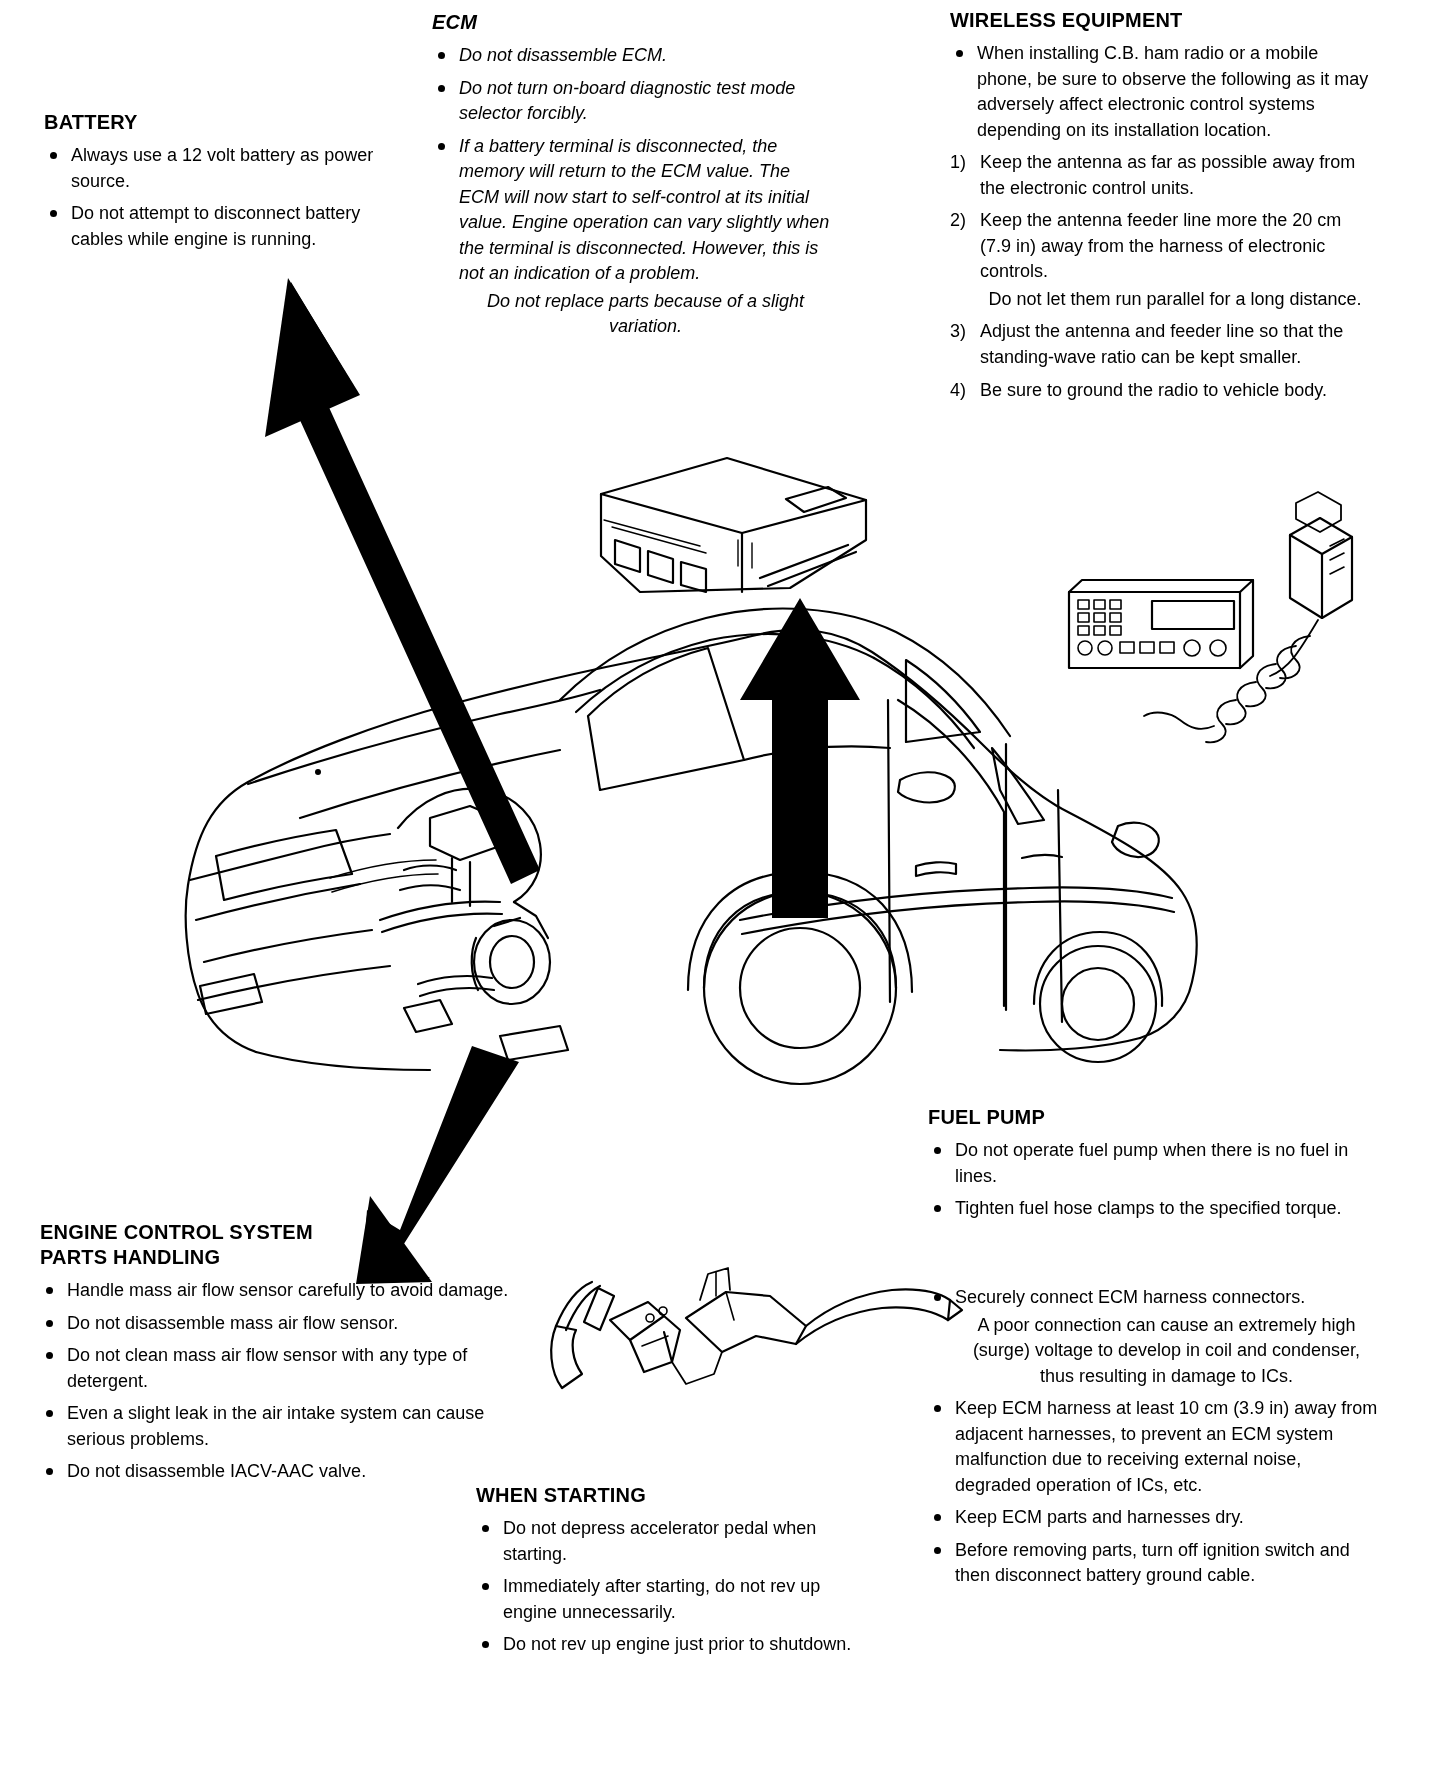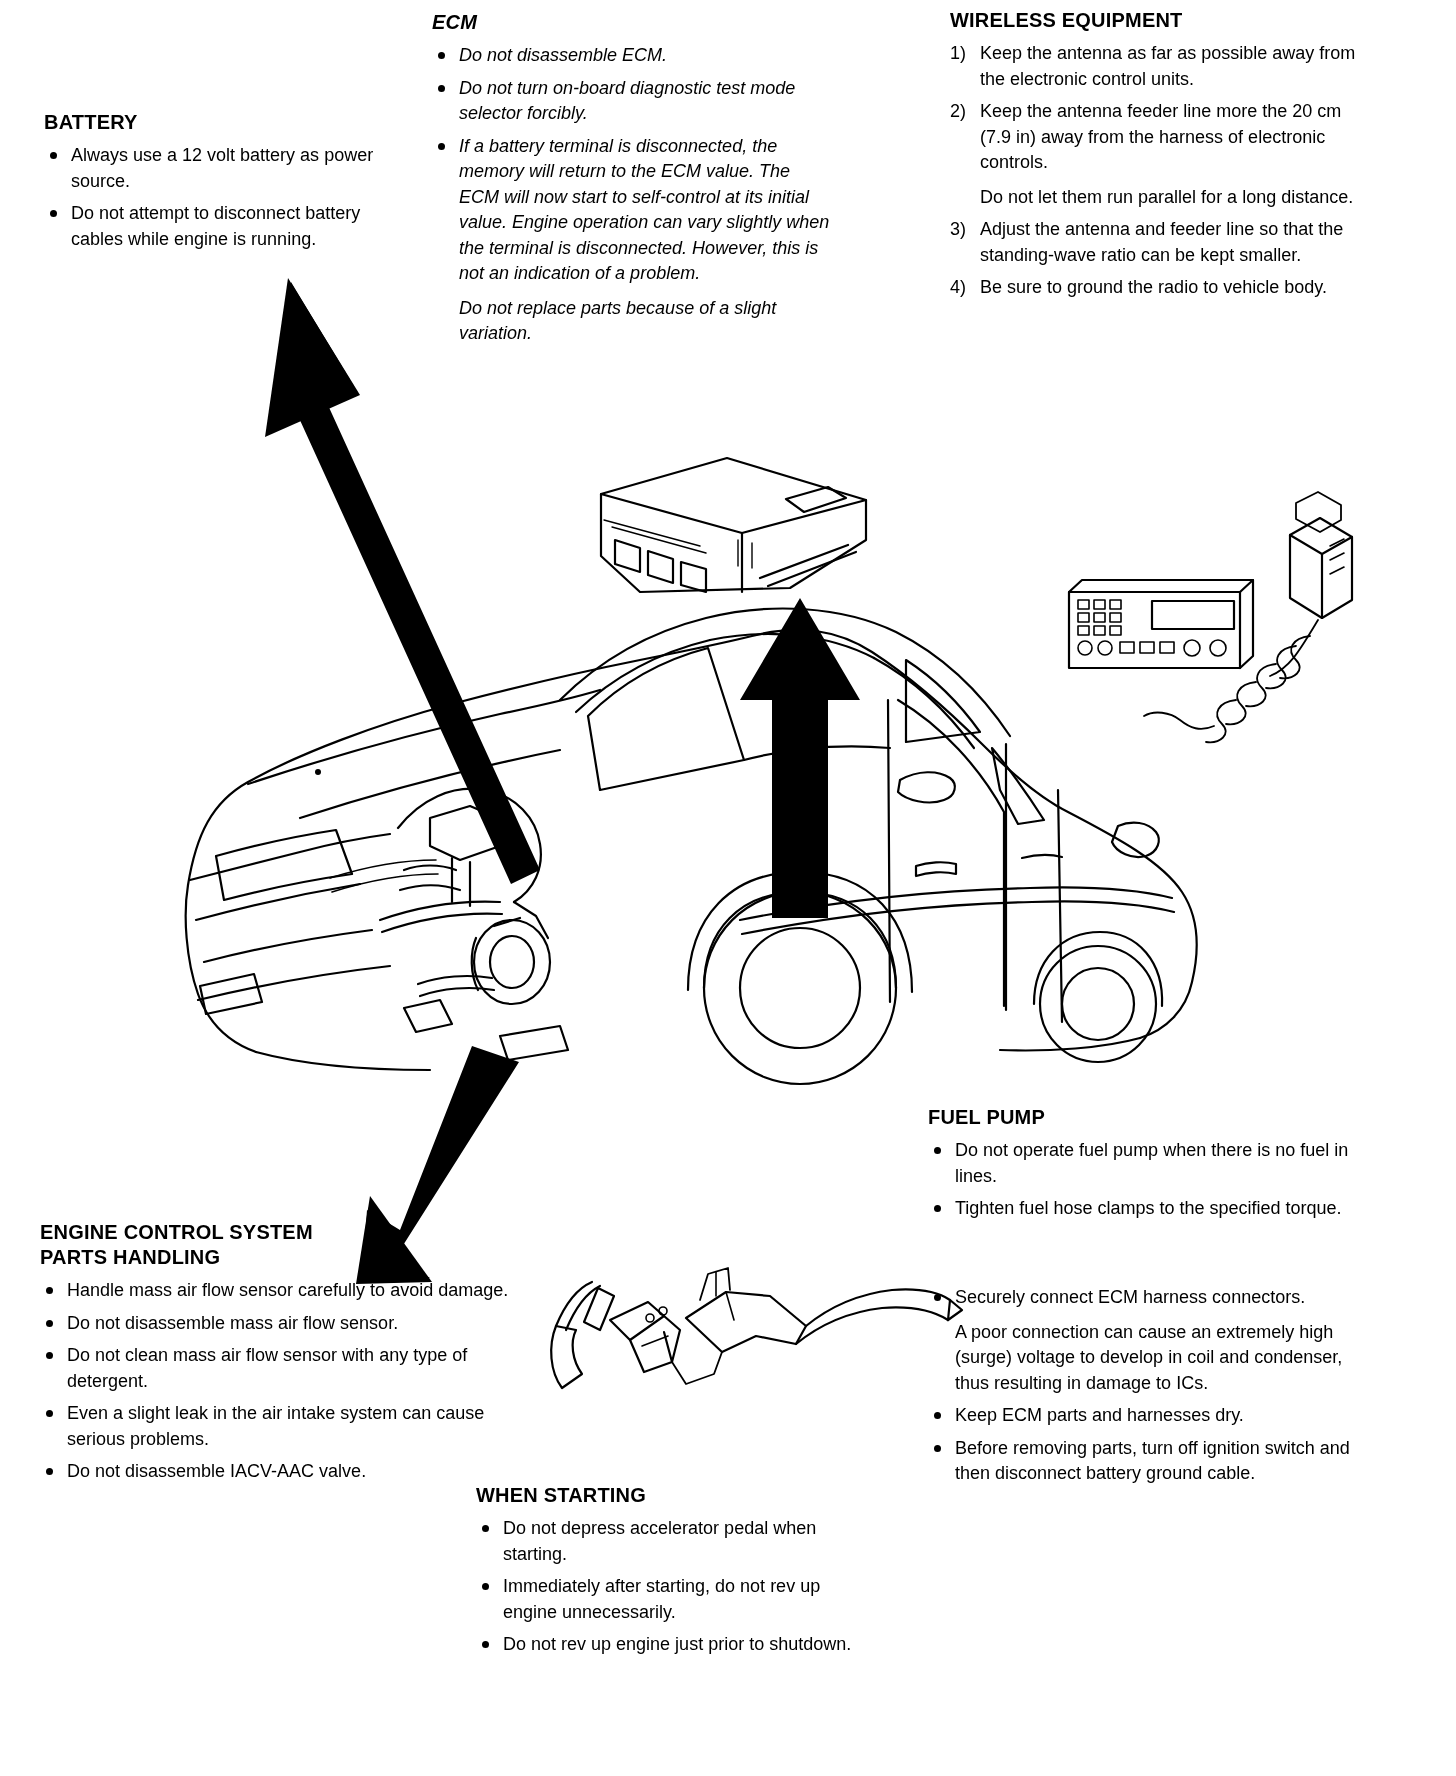--- a/index.html
+++ b/index.html
@@ -54,21 +54,22 @@
     font-size: 18px;
     line-height: 1.42;
   }
   ol.numbered > li .num {
     position: absolute;
     left: 0;
     top: 0;
   }
   .sub {
     display: block;
-    margin-top: 9px;
+    margin-top: 2px;
+    text-align: center;
   }
 
   
   #panel-battery   { left: 44px;  top: 110px;  width: 330px; }
   #panel-ecm       { left: 432px; top: 10px;   width: 400px; font-style: italic; }
   #panel-wireless  { left: 950px; top: 8px;    width: 420px; }
   #panel-fuelpump  { left: 928px; top: 1105px; width: 440px; }
   #panel-ecmharn   { left: 928px; top: 1285px; width: 450px; }
   #panel-ecsparts  { left: 40px;  top: 1220px; width: 470px; }
   #panel-starting  { left: 476px; top: 1483px; width: 400px; }
@@ -286,20 +287,23 @@
     <li>Do not turn on-board diagnostic test mode selector forcibly.</li>
     <li>
       <span>If a battery terminal is disconnected, the memory will return to the ECM value. The ECM will now start to self-control at its initial value. Engine operation can vary slightly when the terminal is disconnected. However, this is not an indication of a problem.</span>
       <span class="sub">Do not replace parts because of a slight variation.</span>
     </li>
   </ul>
 </div>
 
 <div class="panel" id="panel-wireless">
   <h2>WIRELESS EQUIPMENT</h2>
+  <ul class="bullets">
+    <li>When installing C.B. ham radio or a mobile phone, be sure to observe the following as it may adversely affect electronic control systems depending on its installation location.</li>
+  </ul>
   <ol class="numbered">
     <li>
       <span class="num">1)</span>
       <span>Keep the antenna as far as possible away from the electronic control units.</span>
     </li>
     <li>
       <span class="num">2)</span>
       <span>Keep the antenna feeder line more the 20 cm (7.9 in) away from the harness of electronic controls.</span>
       <span class="sub">Do not let them run parallel for a long distance.</span>
     </li>
@@ -321,20 +325,21 @@
     <li>Tighten fuel hose clamps to the specified torque.</li>
   </ul>
 </div>
 
 <div class="panel" id="panel-ecmharn">
   <ul class="bullets">
     <li>
       <span>Securely connect ECM harness connectors.</span>
       <span class="sub">A poor connection can cause an extremely high (surge) voltage to develop in coil and condenser, thus resulting in damage to ICs.</span>
     </li>
+    <li>Keep ECM harness at least 10 cm (3.9 in) away from adjacent harnesses, to prevent an ECM system malfunction due to receiving external noise, degraded operation of ICs, etc.</li>
     <li>Keep ECM parts and harnesses dry.</li>
     <li>Before removing parts, turn off ignition switch and then disconnect battery ground cable.</li>
   </ul>
 </div>
 
 <div class="panel" id="panel-ecsparts">
   <h2>
     <span>ENGINE CONTROL SYSTEM</span><br>
     <span>PARTS HANDLING</span>
   </h2>

